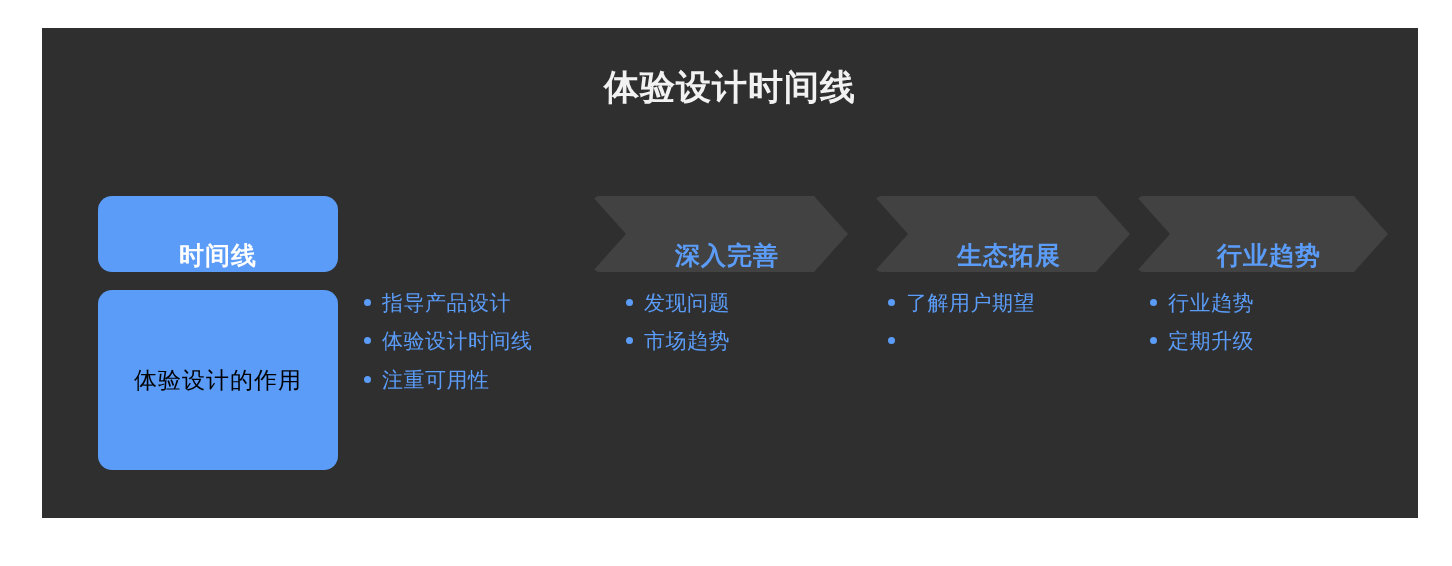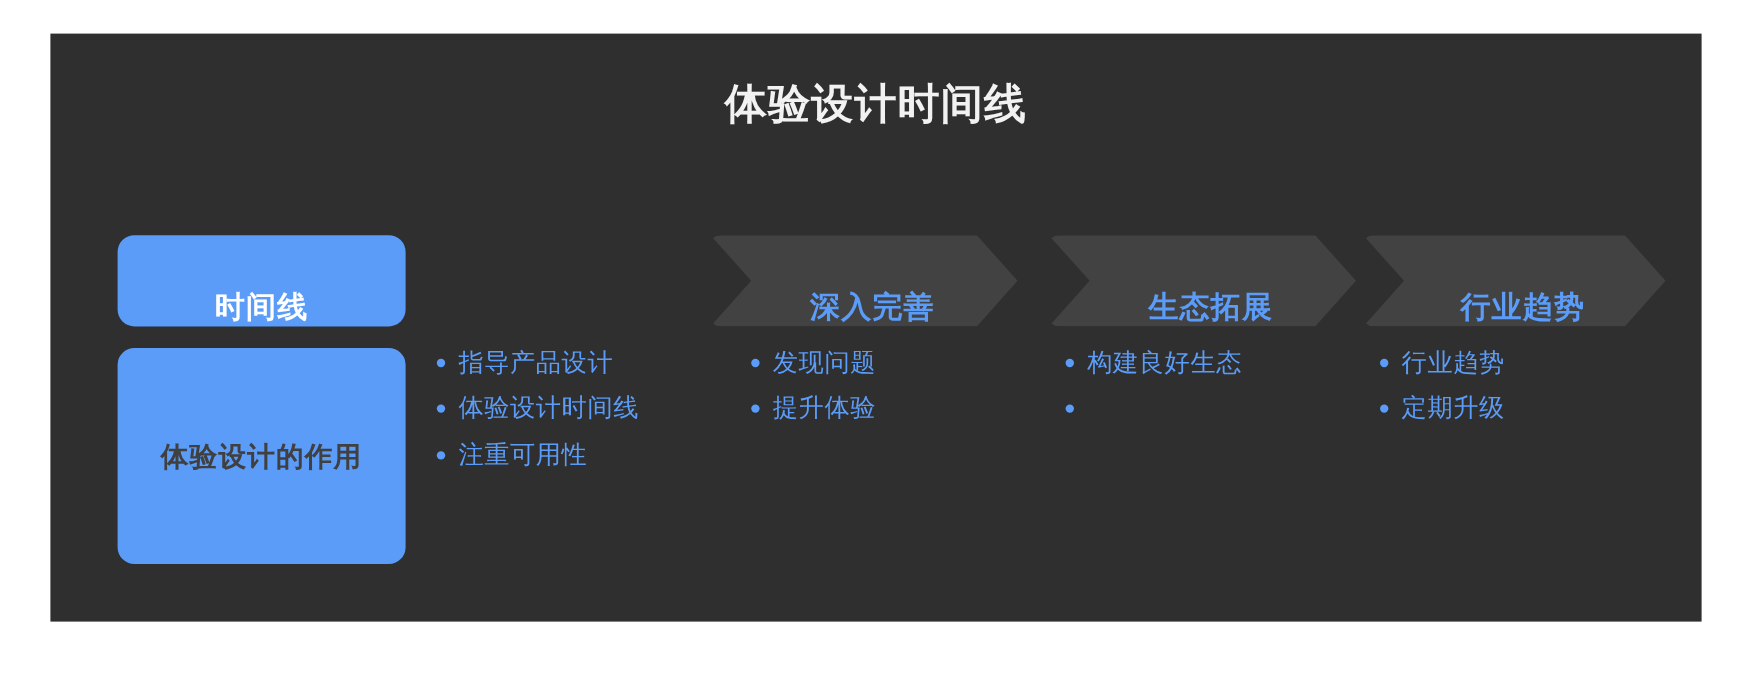--- a/index.html
+++ b/index.html
@@ -116,23 +116,23 @@
     top: 0;
     width: 240px;
     height: 180px;
     background: #5b9cf8;
     border-radius: 14px;
     display: flex;
     align-items: center;
     justify-content: center;
   }
   .role-box-label {
-    color: #404040;
+    color: #000000;
     font-size: 23px;
-    font-weight: bold;
+    font-weight: normal;
     letter-spacing: 1px;
     white-space: nowrap;
   }
 
   .bullet-col {
     position: absolute;
     top: 0;
     width: 250px;
   }
   .bullet-col.b1 { left: 266px; }
@@ -212,28 +212,28 @@
         </div>
       </div>
 
       <div class="bullet-col b2">
         <div class="bullet-item">
           <span class="bullet-dot"></span>
           <span class="bullet-text">发现问题</span>
         </div>
         <div class="bullet-item">
           <span class="bullet-dot"></span>
-          <span class="bullet-text">提升体验</span>
+          <span class="bullet-text">市场趋势</span>
         </div>
       </div>
 
       <div class="bullet-col b3">
         <div class="bullet-item">
           <span class="bullet-dot"></span>
-          <span class="bullet-text">构建良好生态</span>
+          <span class="bullet-text">了解用户期望</span>
         </div>
         <div class="bullet-item">
           <span class="bullet-dot"></span>
         </div>
       </div>
 
       <div class="bullet-col b4">
         <div class="bullet-item">
           <span class="bullet-dot"></span>
           <span class="bullet-text">行业趋势</span>

